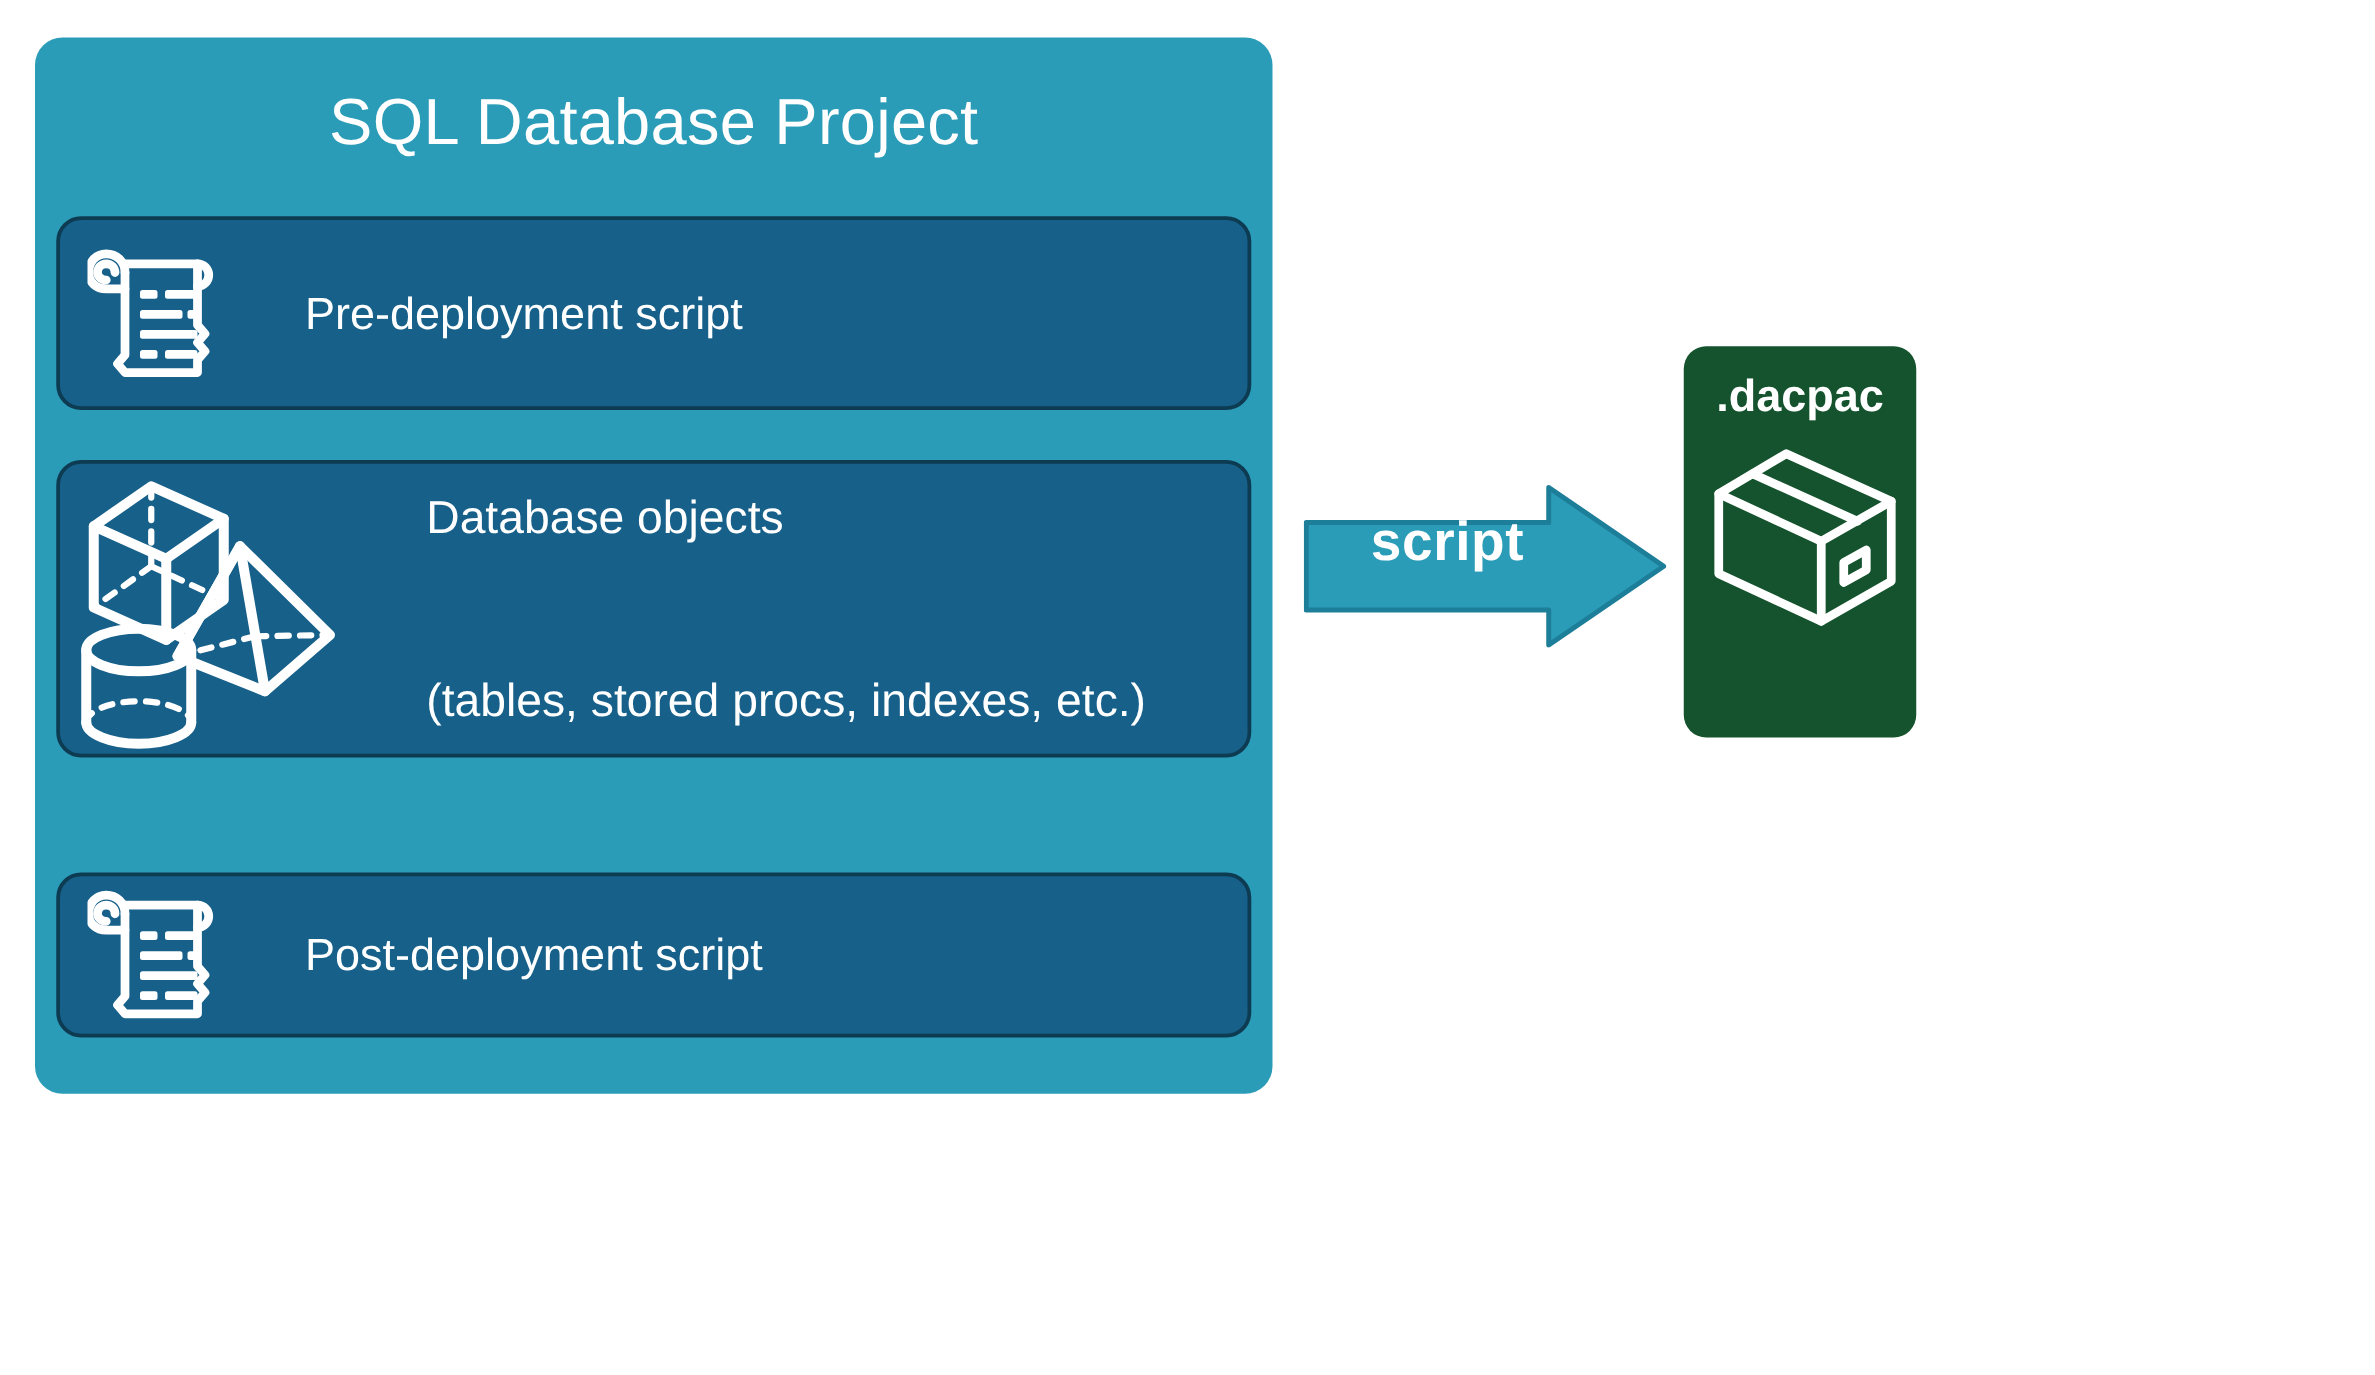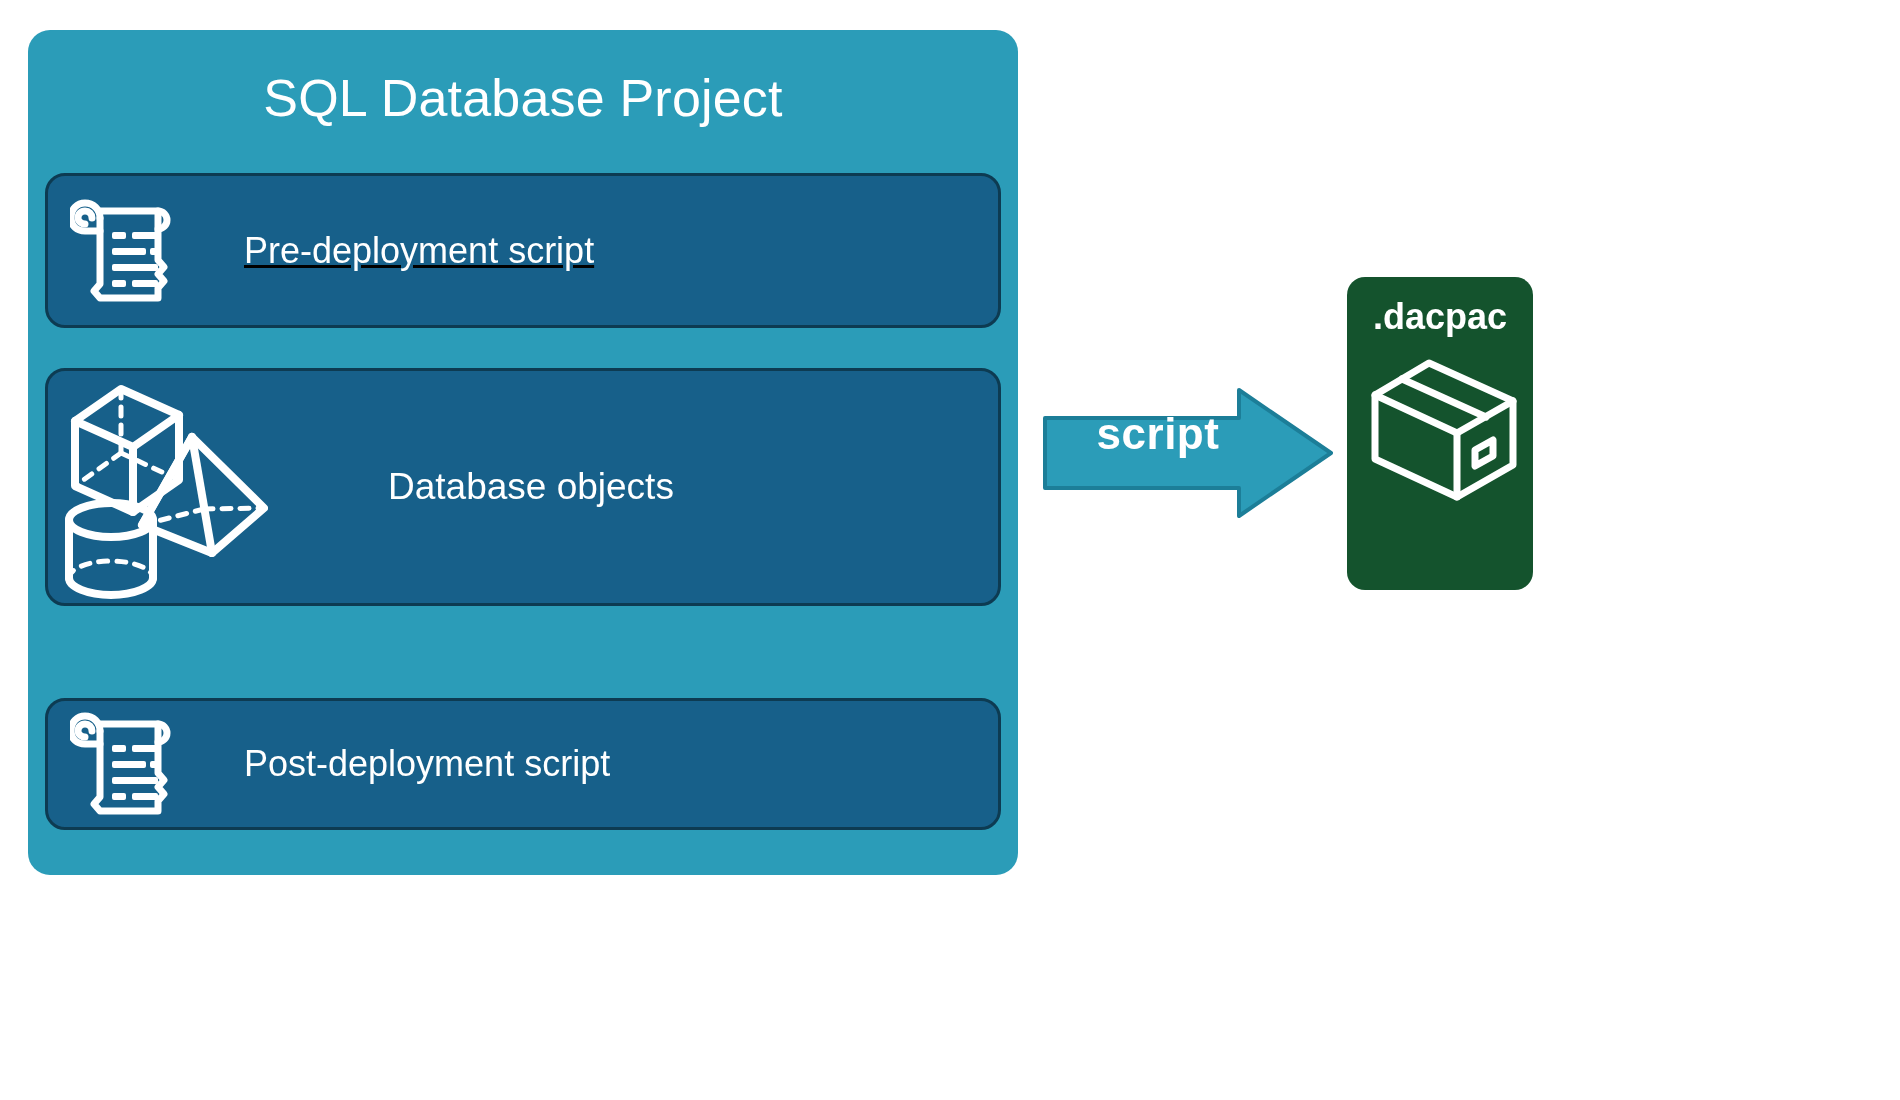--- a/index.html
+++ b/index.html
@@ -55,22 +55,22 @@
     left: 17px;
     width: 956px;
     background: #17608A;
     border: 3px solid #0D3B52;
     border-radius: 20px;
     box-sizing: border-box;
     display: flex;
     align-items: center;
   }
 
-  .card-pre  { top: 143px; height: 155px; text-decoration: underline; }
-  .card-objs { top: 338px; height: 238px; gap: 47px; }
+  .card-pre  { top: 143px; height: 155px; }
+  .card-objs { top: 338px; height: 238px; }
   .card-post { top: 668px; height: 132px; }
 
   .card-icon {
     flex: 0 0 auto;
     display: flex;
     align-items: center;
     justify-content: center;
   }
   .card-pre  .card-icon,
   .card-post .card-icon { width: 140px; margin-left: 8px; }
@@ -207,20 +207,21 @@
             <path d="M90 145 L90 203"></path>
             <path d="M6 203 C6 212 25 220 48 220 C71 220 90 212 90 203"></path>
           </g>
           <g fill="none" stroke="#ffffff" stroke-width="5" stroke-linecap="round" stroke-dasharray="9 9">
             <path d="M6 203 C6 194 25 186 48 186 C71 186 90 194 90 203"></path>
           </g>
         </svg>
       </div>
       <div class="card-label">
         <div>Database objects</div>
+        <div>(tables, stored procs, indexes, etc.)</div>
       </div>
     </div>
 
     <div class="card card-post">
       <div class="card-icon">
         <svg width="112" height="106" viewBox="0 0 112 106" aria-hidden="true">
           <g fill="none" stroke="#ffffff" stroke-width="7" stroke-linecap="round" stroke-linejoin="round">
             <path d="M30 20 C30 11 23 5 15 5 C7 5 1 11 1 20 C1 28 7 33 15 33 L30 33"></path>
             <path d="M15 26 C11 26 8 23 8 20 C8 16 11 13 15 13 C19 13 22 16 22 20"></path>
             <path d="M30 20 L30 86 L24 93 L30 100 L88 100 L88 90 L94 83 L88 76 L94 69 L88 62 L88 13 L30 13"></path>

